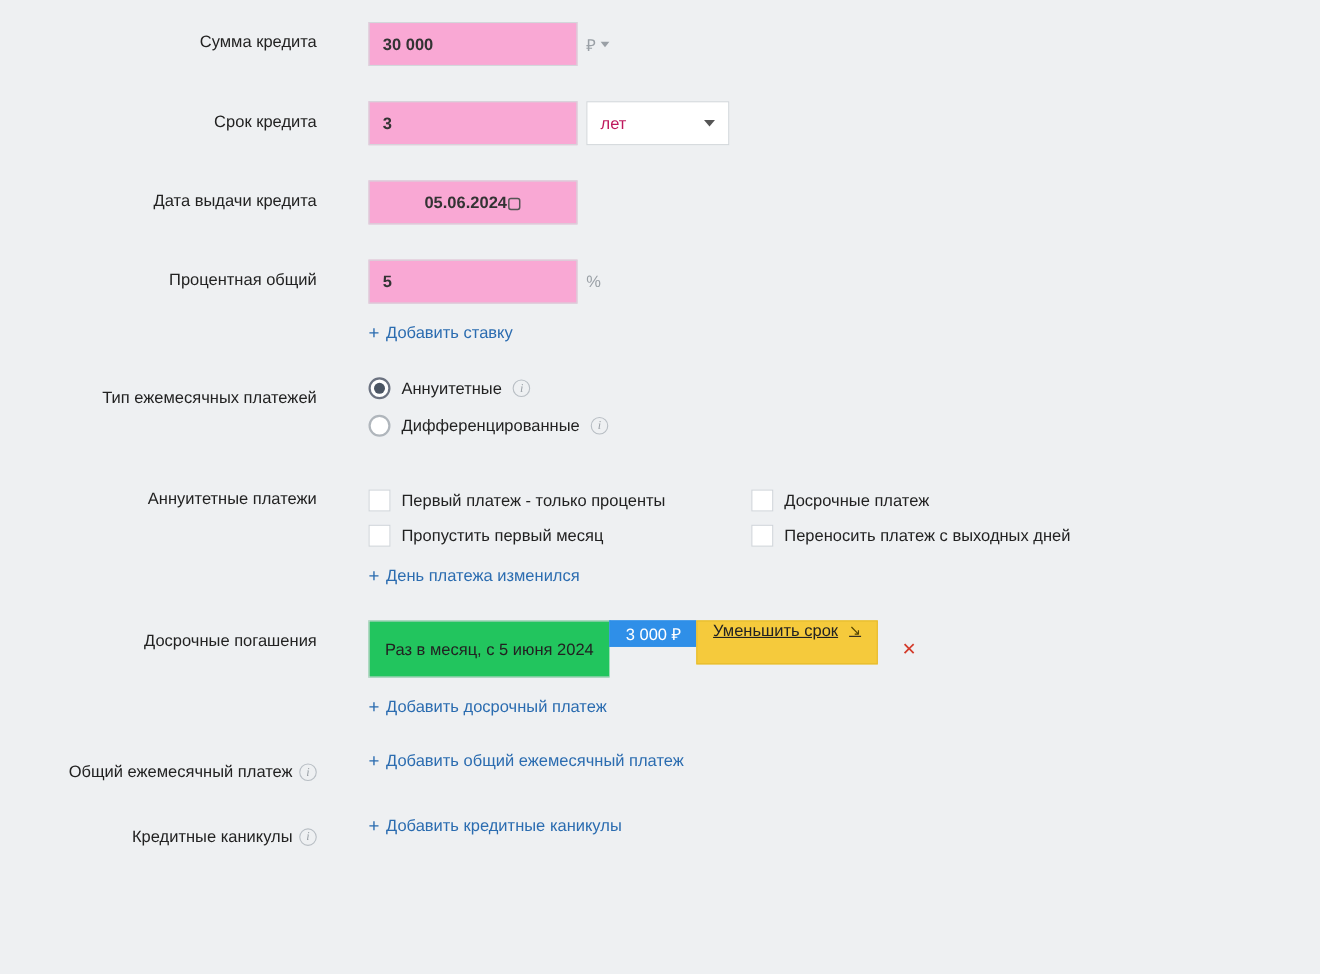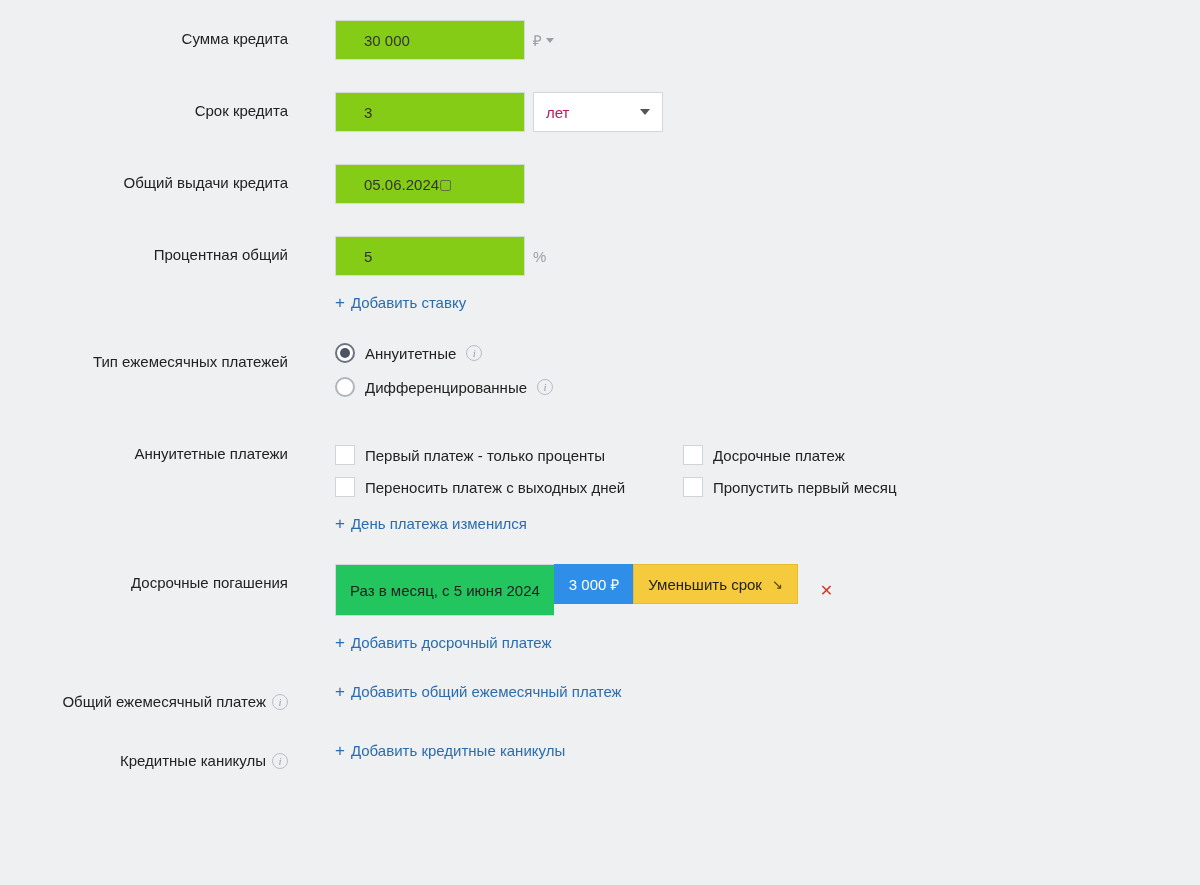--- a/index.html
+++ b/index.html
@@ -32,33 +32,34 @@
     flex-direction: column;
     gap: 8px;
   }
   .input-line {
     display: flex;
     align-items: center;
     gap: 8px;
   }
   input[type="text"], .date-input {
     height: 40px;
-    padding: 0 28px;
+    padding: 0 12px;
     border: 1px solid #d3d7db;
-    background: #84cc16;
+    background: #f9a8d4;
     font-size: 15px;
     color: #333;
     outline: none;
+    font-weight: bold;
   }
   .num-input { width: 190px; }
   .date-input {
     width: 190px;
     display: flex;
     align-items: center;
-    justify-content: flex-start;
+    justify-content: center;
   }
   .unit {
     color: #9aa0a6;
     font-size: 15px;
   }
   .currency-unit {
     color: #9aa0a6;
     font-size: 15px;
     display: inline-flex;
     align-items: center;
@@ -170,36 +171,37 @@
     border-right: none;
     padding: 0 14px;
     height: 52px;
     display: flex;
     align-items: center;
   }
   .ep-amount {
     background: #2f8fe8;
     color: #fff;
     padding: 0 14px;
-    height: 40px;
+    height: 24px;
     display: flex;
     align-items: center;
     border: 1px solid #2f8fe8;
     border-right: none;
   }
   .ep-action {
     background: #f5ca3c;
     color: #222;
     padding: 0 14px;
     height: 40px;
     display: flex;
-    align-items: center;
+    align-items: flex-start;
     gap: 10px;
     border: 1px solid #e6bb2c;
     cursor: pointer;
+    text-decoration: underline;
   }
   .close-x {
     color: #d33a2a;
     font-size: 16px;
     cursor: pointer;
     margin-left: 14px;
     display: flex;
     align-items: center;
   }
   .cal-icon {
@@ -245,21 +247,21 @@
       <input type="text" class="num-input" value="3" style="">
       <div class="select-box term-select">
         <span>лет</span>
       </div>
     </div>
   </div>
 </div>
 
 <div class="form-row">
   <div class="label-col">
-      <span>Общий выдачи кредита</span>
+      <span>Дата выдачи кредита</span>
     </div>
   <div class="input-col">
     <div class="input-line">
       <div class="date-input">
         <span>05.06.2024</span>
         <span class="cal-icon">▢</span>
       </div>
     </div>
   </div>
 </div>
@@ -307,25 +309,25 @@
       <div class="checkbox-row">
         <span class="checkbox"></span>
         <span>Первый платеж - только проценты</span>
       </div>
       <div class="checkbox-row">
         <span class="checkbox"></span>
         <span>Досрочные платеж</span>
       </div>
       <div class="checkbox-row">
         <span class="checkbox"></span>
-        <span>Переносить платеж с выходных дней</span>
+        <span>Пропустить первый месяц</span>
       </div>
       <div class="checkbox-row">
         <span class="checkbox"></span>
-        <span>Пропустить первый месяц</span>
+        <span>Переносить платеж с выходных дней</span>
       </div>
     </div>
     <div class="link-btn sep-top">
       <span class="plus">+</span>
       <span>День платежа изменился</span>
     </div>
   </div>
 </div>
 
 <div class="form-row">

